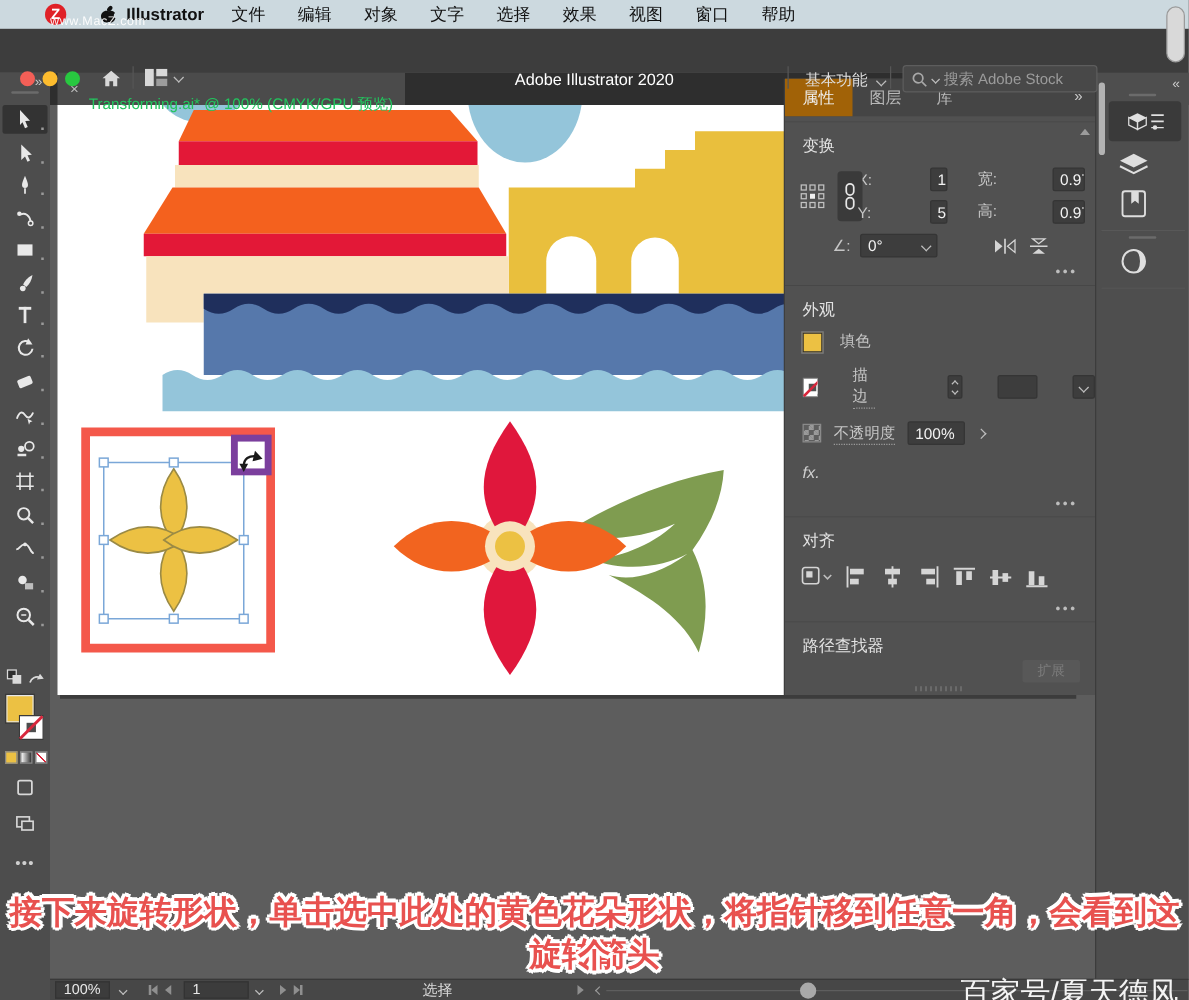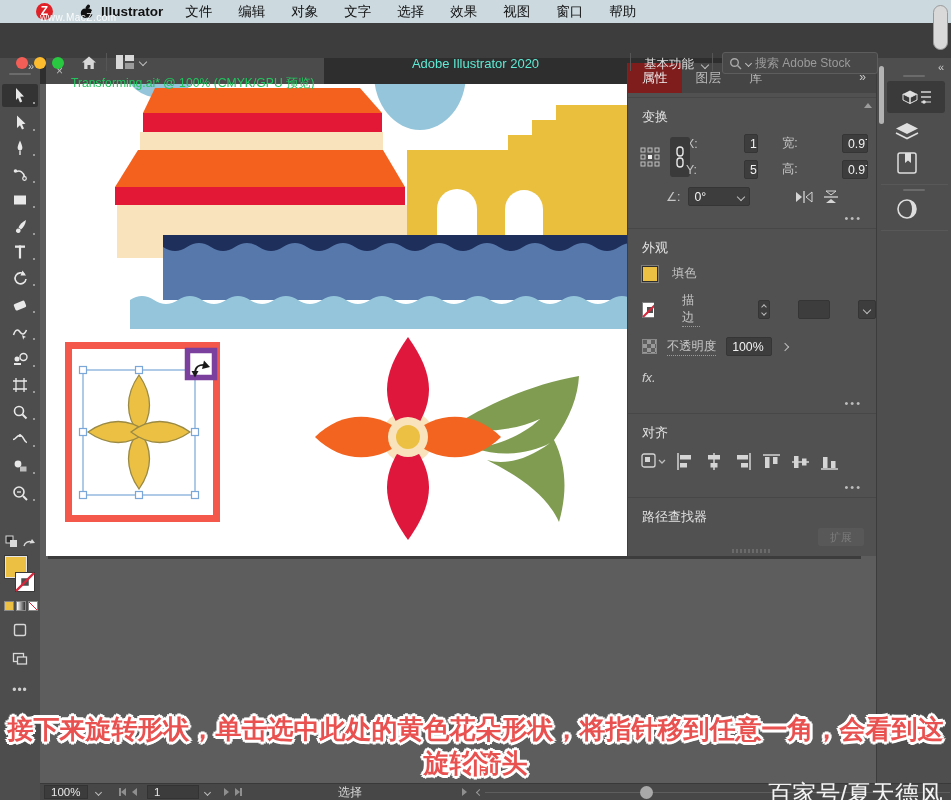--- a/index.html
+++ b/index.html
@@ -14,21 +14,21 @@
   .apple { margin-left:26px; }
   .appname { font-size:13.5px; font-weight:bold; color:#111; margin-left:8px; }
   .menu-items { display:flex; margin-left:22px; gap:26px; }
   .menu-item { font-size:13.5px; color:#111; }
   #watermark { left:40px; top:12px; color:rgba(255,255,255,.92); font-size:10px; font-weight:normal; z-index:31; letter-spacing:.5px; }
 
   
   #titlebar { left:0; top:23px; width:951px; height:35px; background:#3d3d3d; z-index:20; }
   .light { width:12px; height:12px; border-radius:50%; position:absolute; top:34px; }
   .divider-v { position:absolute; width:1px; background:#565656; }
-  #win-title { width:100%; text-align:center; top:33px; color:#5eead4; font-size:13px; }
+  #win-title { width:100%; text-align:center; top:33px; color:#ffffff; font-size:13px; }
   .ws-label { color:#dfdfdf; font-size:12.5px; }
   .chev { display:inline-block; width:6px; height:6px; border-left:1.5px solid #bdbdbd; border-bottom:1.5px solid #bdbdbd; transform:rotate(-45deg); }
   .chev-r { transform:rotate(-135deg); }
   #searchbox { left:722px; top:29px; width:156px; height:22px; background:#484848; border:1px solid #5d5d5d; border-radius:3px; display:flex; align-items:center; padding:0 6px; gap:4px; }
   #searchbox .ph { color:#9b9b9b; font-size:12px; white-space:nowrap; }
   #corner-thumb { left:933px; top:5px; width:15px; height:45px; background:#d9d9d9; border:1px solid #9a9a9a; border-radius:8px; z-index:40; }
 
   
   #tabbar { left:40px; top:58px; width:911px; height:26px; background:#2e2e2e; z-index:5; }
   #doctab { left:6px; top:0; width:278px; height:26px; background:#4b4b4b; display:flex; align-items:center; gap:8px; padding:0 10px; }
@@ -51,21 +51,21 @@
   #more-tools { left:0; top:625px; width:40px; text-align:center; color:#cfcfcf; font-size:12px; letter-spacing:1px; }
 
   
   #canvas { left:40px; top:84px; width:911px; height:699px; background:#5d5d5d; z-index:1; overflow:hidden; }
   #artboard { position:absolute; left:6px; top:0; width:813px; height:472px; background:#fff; box-shadow:2px 3px 0 rgba(20,20,20,.45); }
 
   
   #panel { left:628px; top:63px; width:248px; height:493px; background:#515151; z-index:10; box-shadow:-1px 0 0 #3e3e3e; }
   #panel-tabs { position:absolute; left:0; top:0; width:248px; height:30px; background:#454545; display:flex; align-items:stretch; }
   .ptab { padding:0 14px; display:flex; align-items:center; font-size:12.8px; color:#b8b8b8; }
-  .ptab.active { background:#7f1d1d; color:#f0f0f0; }
+  .ptab.active { background:#a16207; color:#f0f0f0; }
   #panel-ovf { position:absolute; right:10px; top:7px; color:#c9c9c9; font-size:12px; }
   .sec-h { color:#e2e2e2; font-size:13px; padding:10px 0 6px 14px; }
   .sep { height:1px; background:#5f5f5f; border-bottom:1px solid #474747; margin:4px 0 0 0; }
   .plabel { color:#c6c6c6; font-size:12.3px; }
   .pfield { background:#3d3d3d; border:1px solid #353535; border-radius:2px; color:#f2f2f2; font-size:12.3px; padding:2px 5px; height:19px; overflow:hidden; white-space:nowrap; }
   .dots { color:#bdbdbd; font-size:11px; letter-spacing:2px; text-align:right; padding-right:14px; }
   .ulab { border-bottom:1px dotted #9a9a9a; }
   #t-grid { display:grid; grid-template-columns:30px 16px 58px 14px 24px 60px 26px; align-items:center; row-gap:7px; padding-left:12px; margin-top:2px; }
   #link-btn { grid-row:1 / span 2; background:#3a3a3a; border-radius:3px; width:20px; height:40px; display:flex; align-items:center; justify-content:center; }
   .row { display:flex; align-items:center; }

